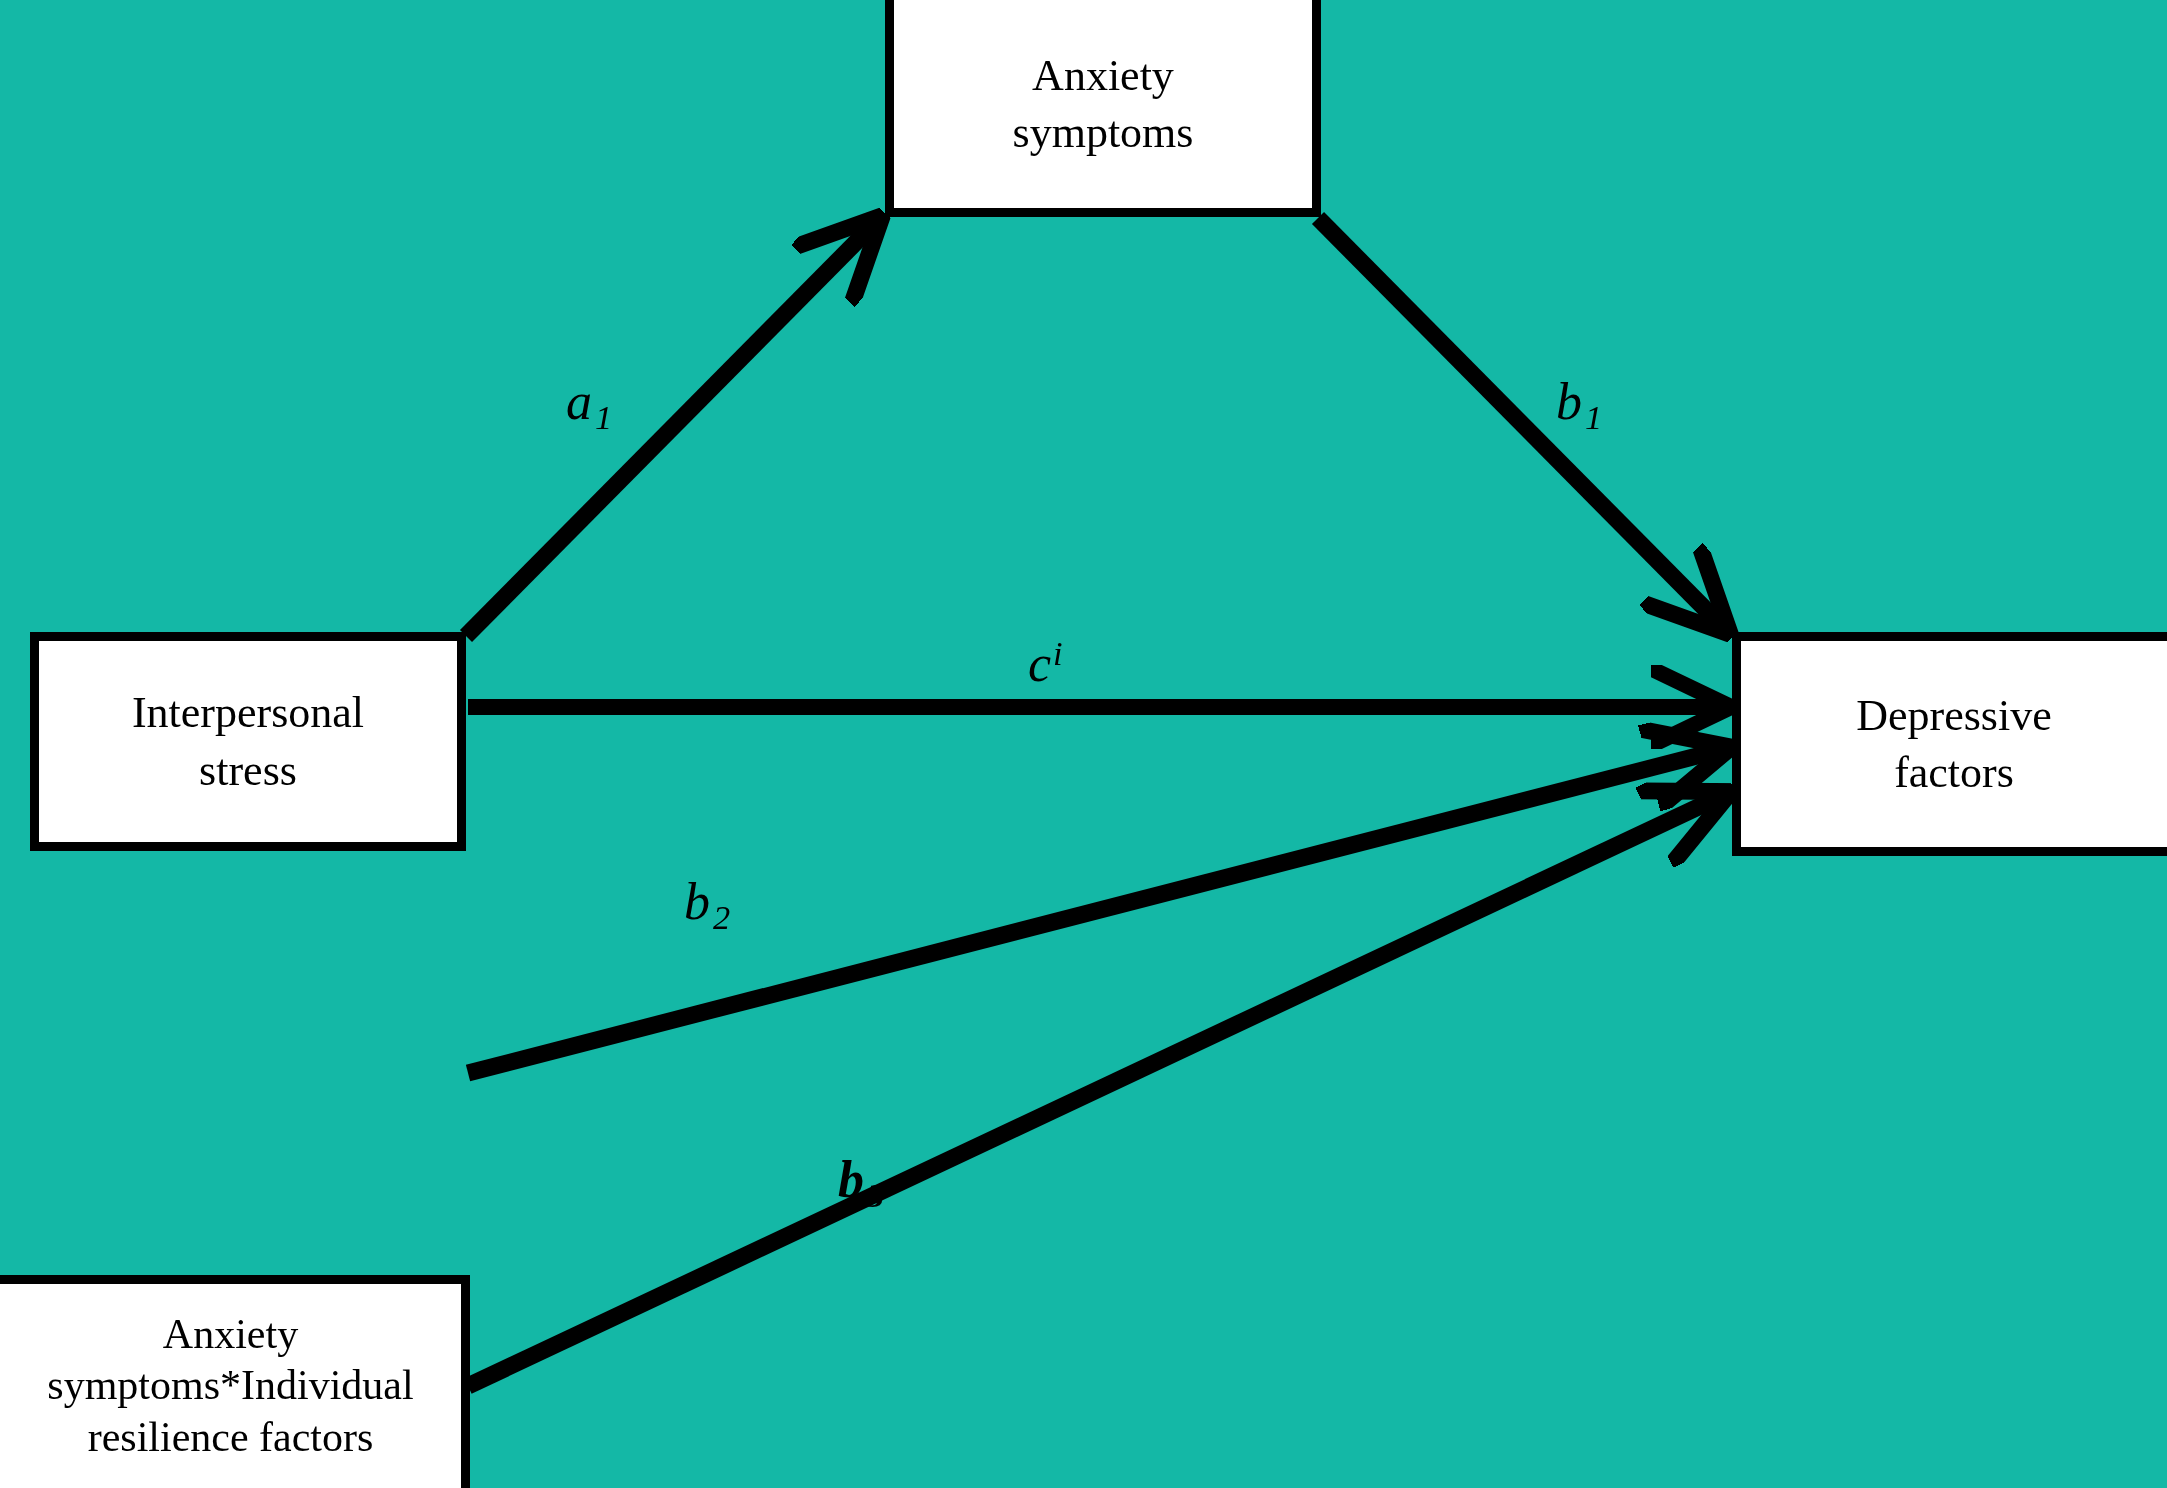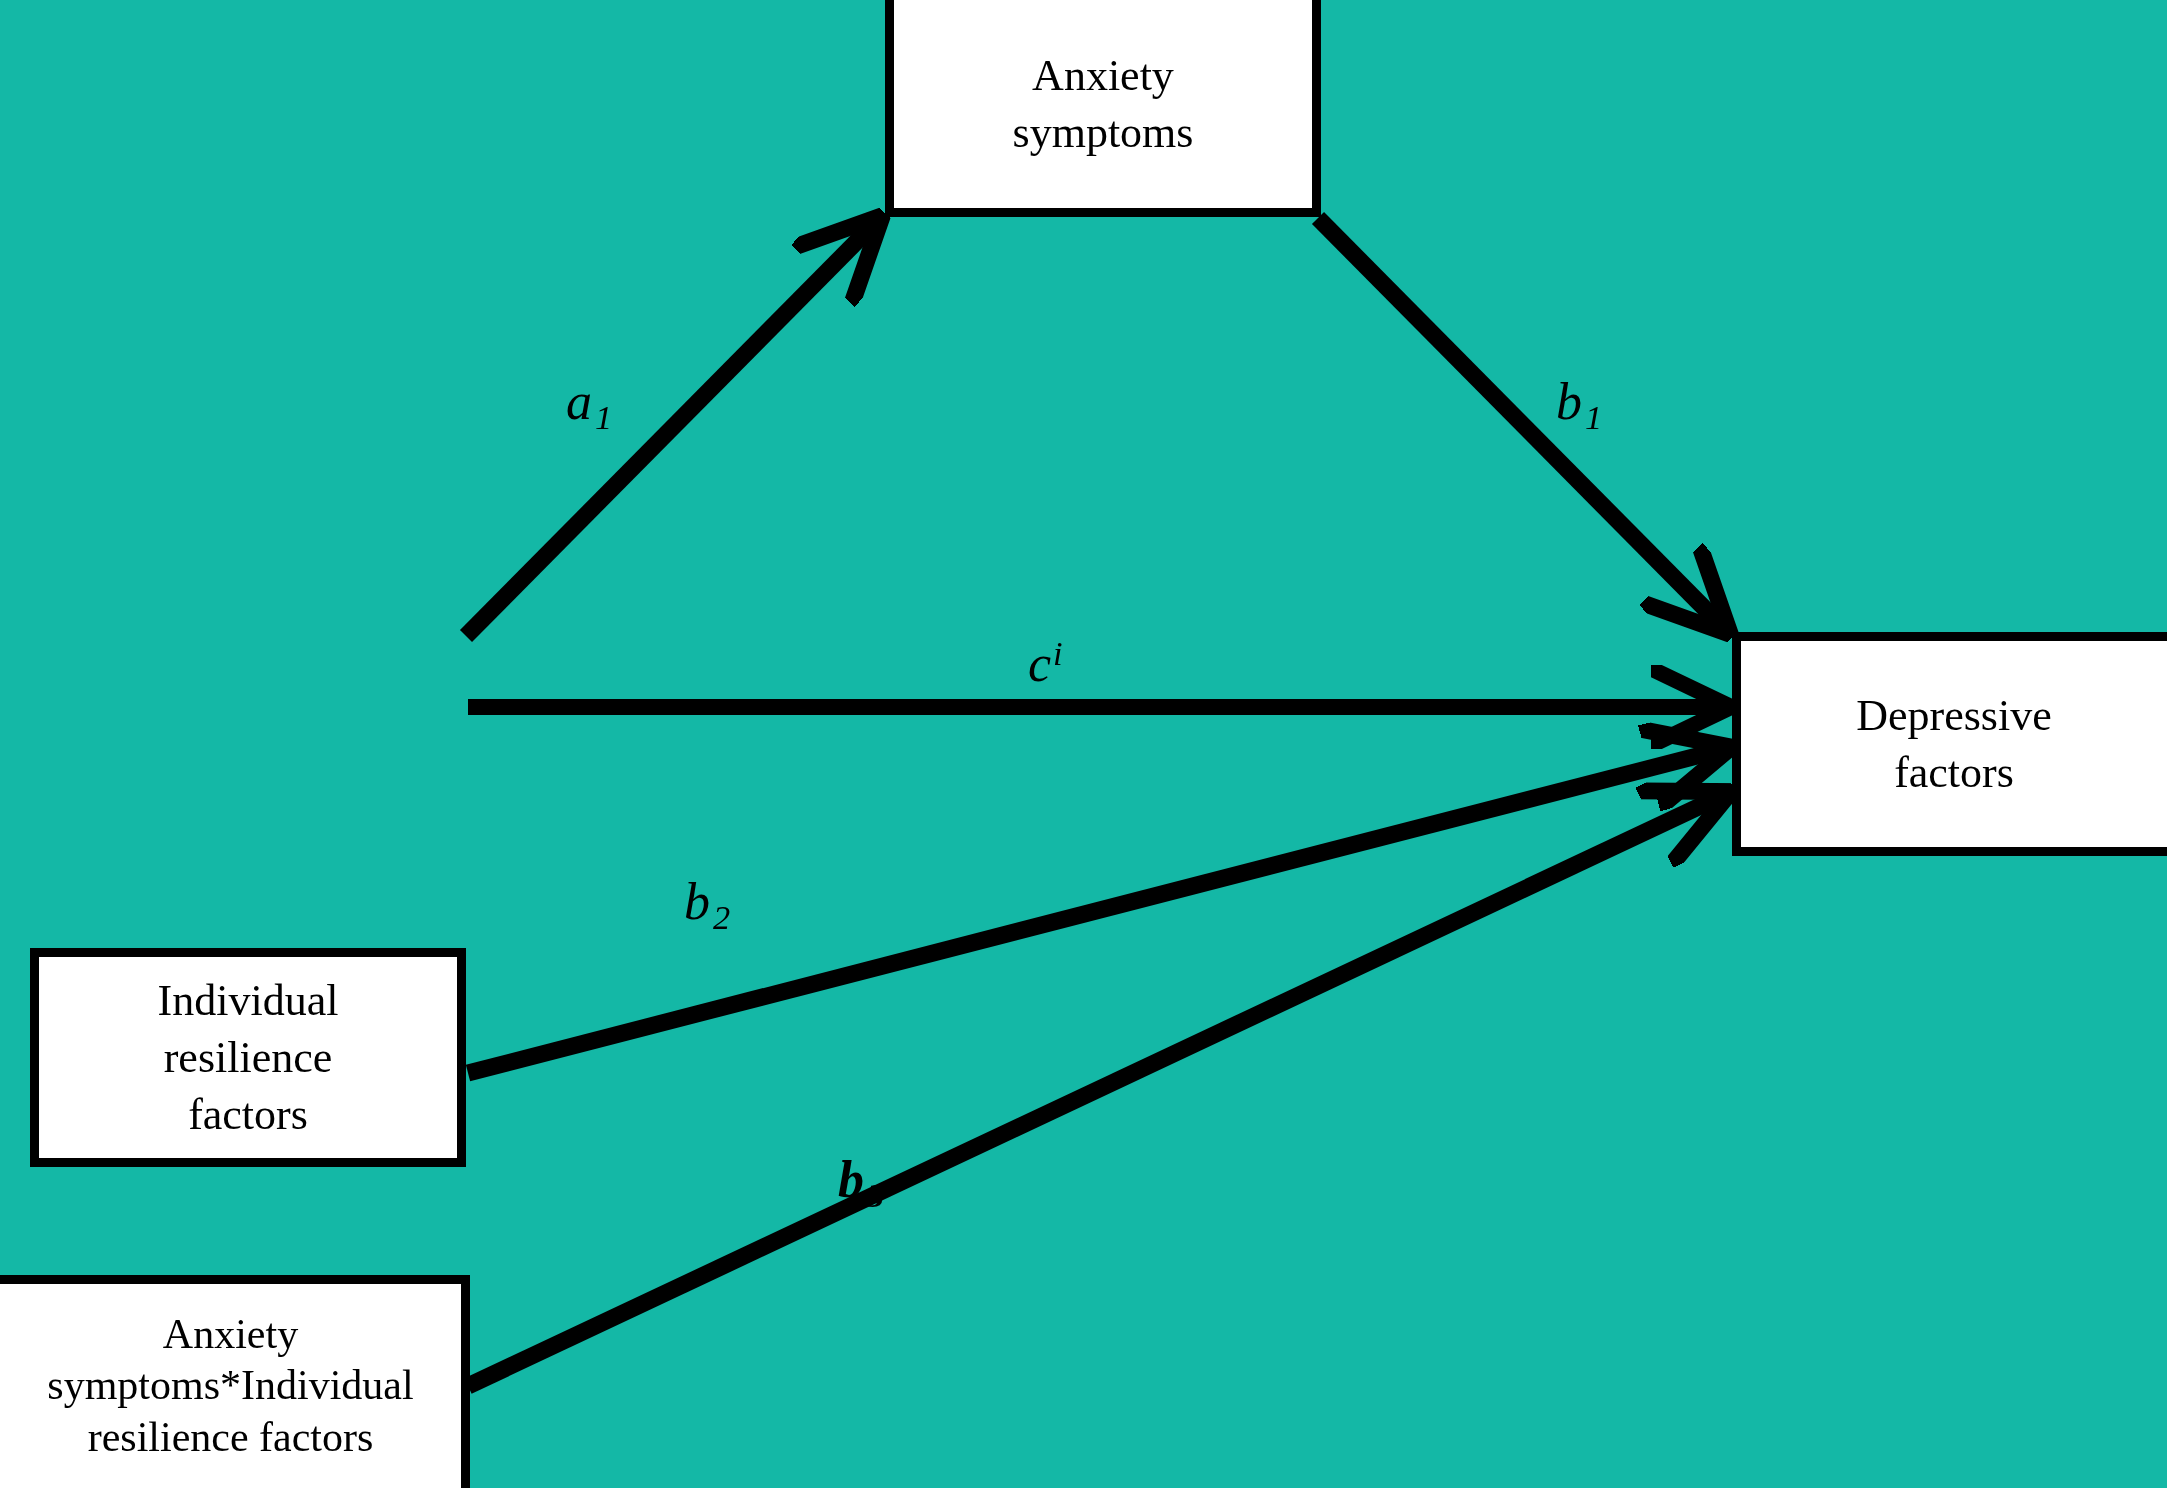--- a/index.html
+++ b/index.html
@@ -107,26 +107,25 @@
     <line x1="468" y1="1073" x2="1728" y2="748" stroke="#000000" stroke-width="17" marker-end="url(#arrowhead)"></line>
 
     <line x1="468" y1="1386" x2="1728" y2="793" stroke="#000000" stroke-width="17" marker-end="url(#arrowhead)"></line>
   </svg>
 
   <div class="node-box" id="box-anxiety">
     <span class="node-label">Anxiety
 symptoms</span>
   </div>
 
+  <div class="node-box" id="box-interpersonal">
+    <span class="node-label">Interpersonal
+stress</span>
+  </div>
 
-  <div class="node-box" id="box-resilience">
-    <span class="node-label">Individual
-resilience
-factors</span>
-  </div>
 
   <div class="node-box" id="box-interaction">
     <span class="node-label tight">Anxiety
 symptoms*Individual
 resilience factors</span>
   </div>
 
   <div class="node-box" id="box-depressive">
     <span class="node-label">Depressive
 factors</span>

